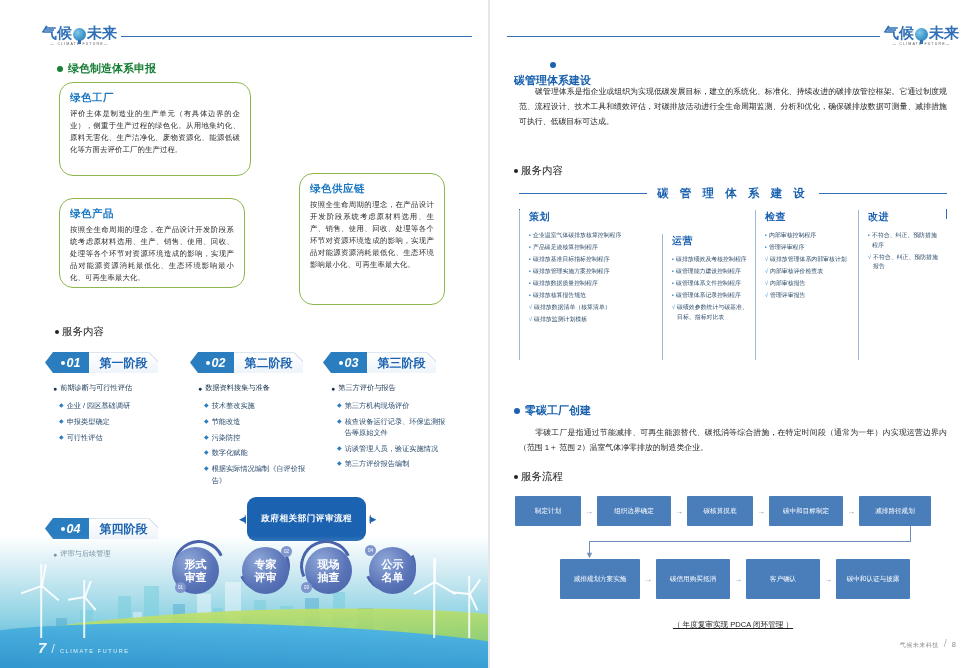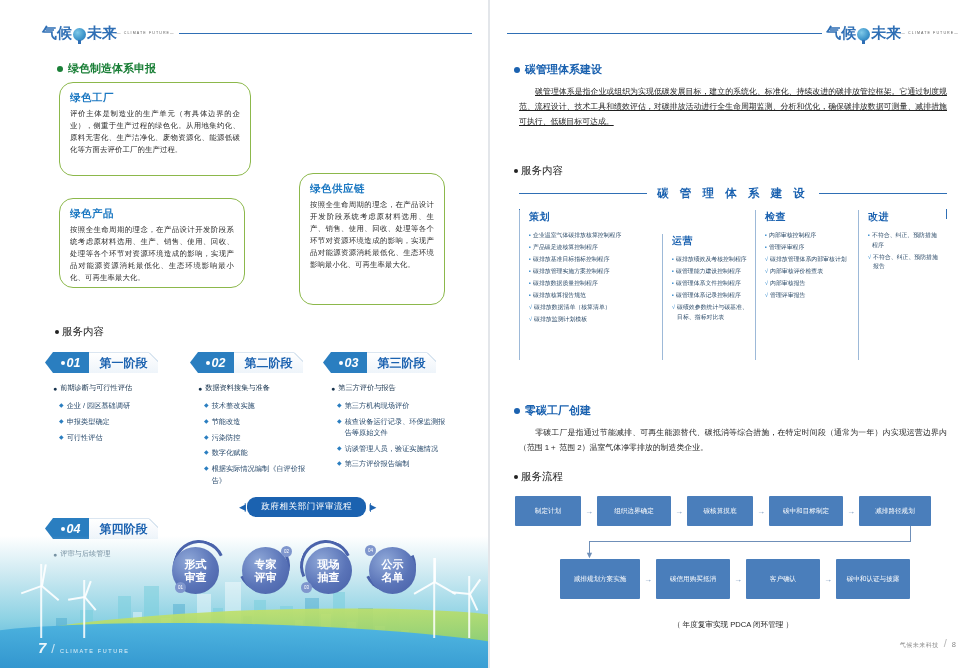--- a/index.html
+++ b/index.html
@@ -13,21 +13,21 @@
   .page { position: relative; height: 668px; overflow: hidden; background: #fff; }
   .page-left { width: 489px; }
   .page-right { width: 489px; }
   .gutter {
     position: absolute; left: 488px; top: 0; width: 2px; height: 668px;
     background: #e3e6ea; z-index: 40;
   }
 
   
   .logo-row { position: absolute; display: flex; align-items: center; gap: 4px; }
-  .logo { display: flex; align-items: center; line-height: 1; }
+  .logo { display: flex; flex-direction: column; align-items: center; line-height: 1; }
   .logo-main { display: flex; align-items: center; }
   .logo-cn {
     font-size: 15px; font-weight: bold; color: #2f6fb5; letter-spacing: 0px;
     font-family: "DejaVu Sans", "Liberation Sans", sans-serif;
   }
   .logo-mark {
     width: 13px; height: 13px; border-radius: 50%;
     background: radial-gradient(circle at 35% 35%, #7fc9e8 0%, #3b93c9 60%, #2f6fb5 100%);
     margin: 0 1px; position: relative; top: 1px;
   }
@@ -102,22 +102,22 @@
   .stage li.lead { padding-left: 8px; font-weight: normal; color: #16324d; }
   .stage li .bul { color: #2a7ec0; font-size: 6px; line-height: 1.9; flex: 0 0 auto; }
   .stage li.lead .bul { color: #16324d; font-size: 7px; }
   .stage li .txt { flex: 1; }
 
   
   .ribbon {
     position: absolute; display: flex; align-items: center; gap: 3px;
   }
   .ribbon .pill {
-    background: #1b62b0; color: #fff; font-size: 8.6px; font-weight: normal;
-    border-radius: 9px; padding: 4px 14px; letter-spacing: .5px;
+    background: #1b62b0; color: #fff; font-size: 8.6px; font-weight: bold;
+    border-radius: 9px; padding: 16px 14px; letter-spacing: .5px;
   }
   .ribbon .arr { color: #1b62b0; font-size: 9px; letter-spacing: -2px; }
 
   
   .circ {
     position: absolute; width: 47px; height: 47px; border-radius: 50%;
     background: radial-gradient(circle at 35% 30%, #8fa8d8 0%, #5a74b8 55%, #465ea6 100%);
     color: #fff; display: flex; flex-direction: column; align-items: center;
     justify-content: center; font-size: 11px; font-weight: bold; line-height: 1.15;
     z-index: 6;
@@ -508,26 +508,26 @@
       <div class="logo">
         <div class="logo-main">
           <span class="logo-cn">气候</span>
           <span class="logo-mark"></span>
           <span class="logo-cn">未来</span>
         </div>
         <div class="logo-sub">CLIMATE FUTURE</div>
       </div>
     </div>
 
-    <div class="sec-head blue" style="left:25px; top:62px;">
+    <div class="sec-head blue" style="left:25px; top:62px;flex-direction:column;">
       <span class="dot"></span>
       <span>碳管理体系建设</span>
     </div>
 
-    <div class="body-text" style="left:30px; top:84px; width:428px;text-decoration:underline;">
+    <div class="body-text" style="left:30px; top:84px; width:428px;">
       <span class="ind"></span><span>碳管理体系是指企业或组织为实现低碳发展目标，建立的系统化、标准化、持续改进的碳排放管控框架。它通过制度规范、流程设计、技术工具和绩效评估，对碳排放活动进行全生命周期监测、分析和优化，确保碳排放数据可测量、减排措施可执行、低碳目标可达成。</span>
     </div>
 
     <div class="sub-head" style="left:25px; top:164px;">
       <span class="sdot"></span>
       <span>服务内容</span>
     </div>
 
     <div class="cm-wrap" style="left:30px; top:186px; width:428px;">
       <div class="cmtitle" style="position:relative;">
@@ -687,21 +687,21 @@
       <div class="frow" style="margin-top:33px; margin-left:45px;">
         <div class="fbox" style="width:80px; height:40px;">减排规划方案实施</div>
         <span class="farr">→</span>
         <div class="fbox" style="width:74px; height:40px;">碳信用购买抵消</div>
         <span class="farr">→</span>
         <div class="fbox" style="width:74px; height:40px;">客户确认</div>
         <span class="farr">→</span>
         <div class="fbox" style="width:74px; height:40px;">碳中和认证与披露</div>
       </div>
 
-      <div class="fnote" style="top:124px; left:0;">（ 年度复审实现 PDCA 闭环管理 ）</div>
+      <div class="fnote" style="top:124px; left:0;text-decoration:underline;">（ 年度复审实现 PDCA 闭环管理 ）</div>
     </div>
 
     <div class="footer-right">
       <span class="nm">气候未来科技</span>
       <span class="sl">/</span>
       <span class="pg">8</span>
     </div>
   </div>
 </div>
 

